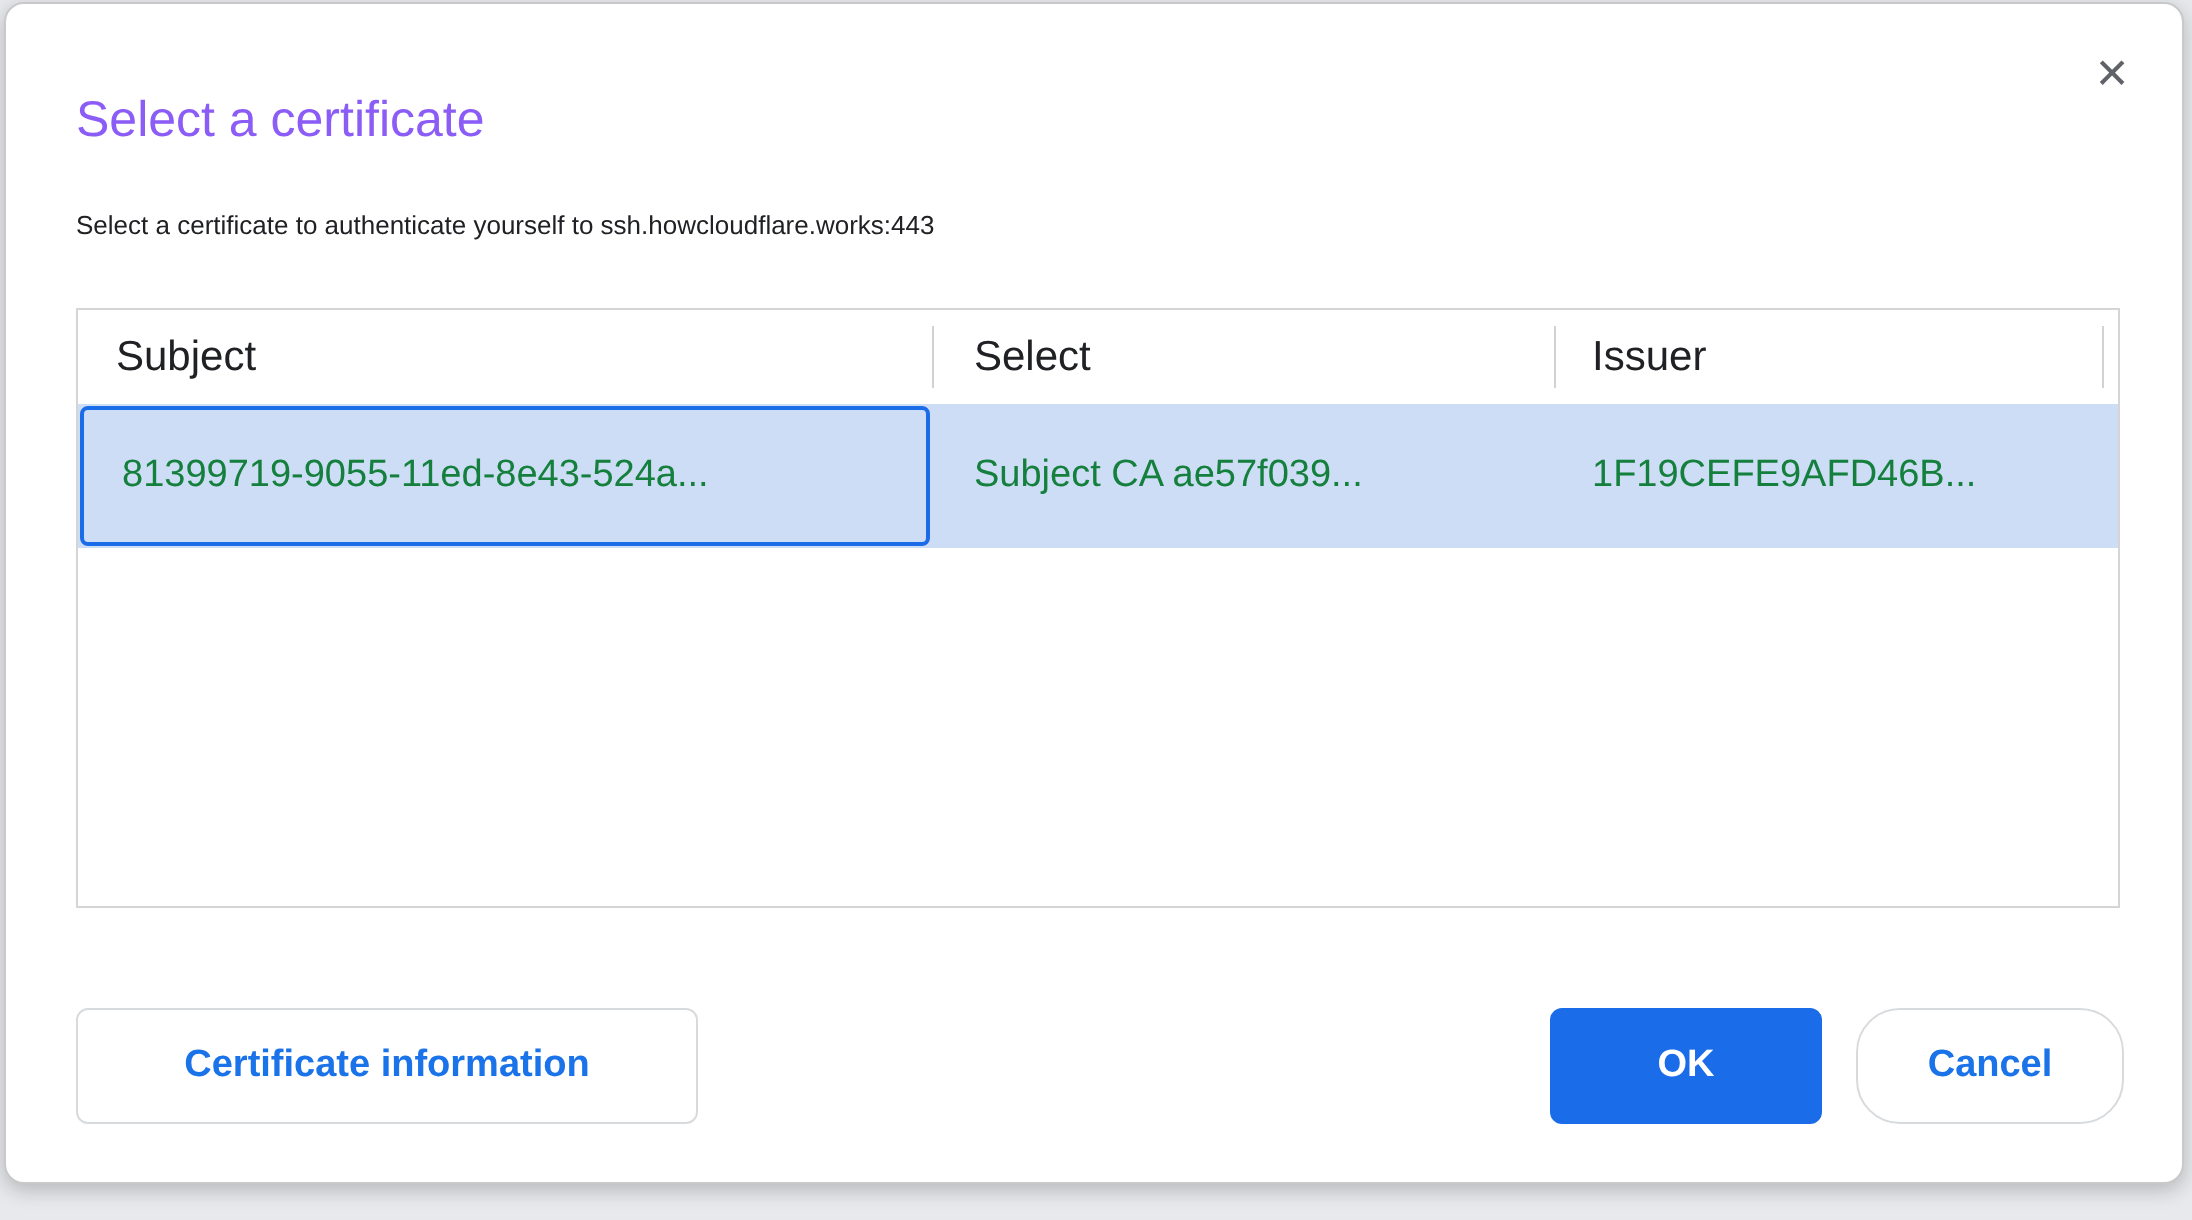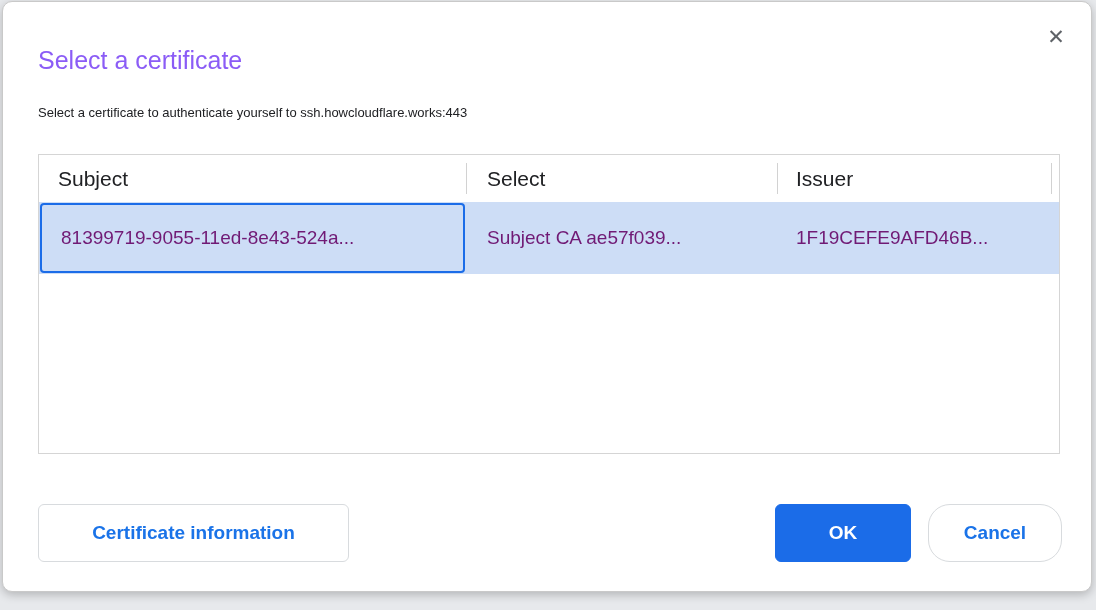--- a/index.html
+++ b/index.html
@@ -76,21 +76,21 @@
     left: 0; top: 47px;
     width: 100%; height: 72px;
     background: #cdddf6;
     cursor: pointer;
   }
   .cell {
     position: absolute;
     top: 0; height: 100%;
     display: flex; align-items: center;
     font-size: 19px;
-    color: #701a75;
+    color: #15803d;
     white-space: nowrap;
     overflow: hidden;
   }
   .cell-subject {
     left: 1px; width: 425px;
     border: 2px solid #1b6ce8;
     border-radius: 4px;
     top: 1px; height: 70px;
     padding-left: 19px;
   }

